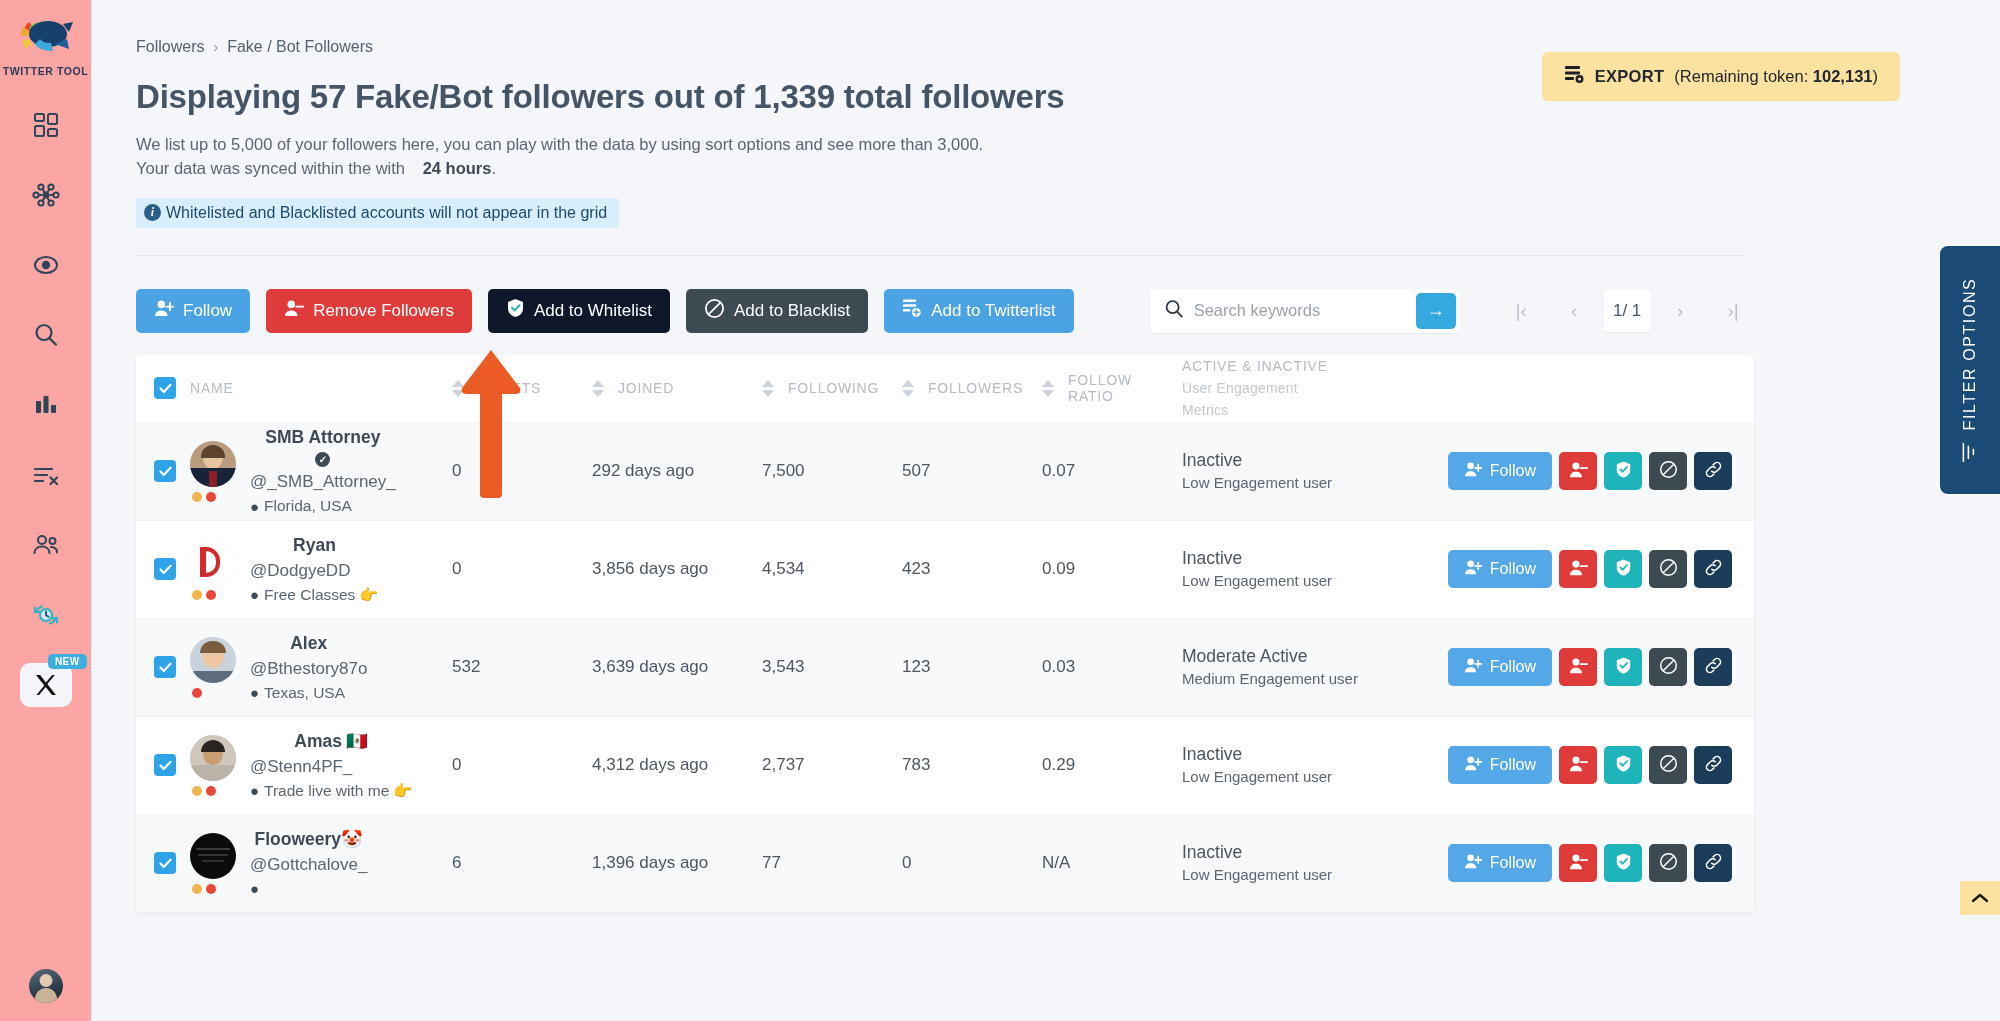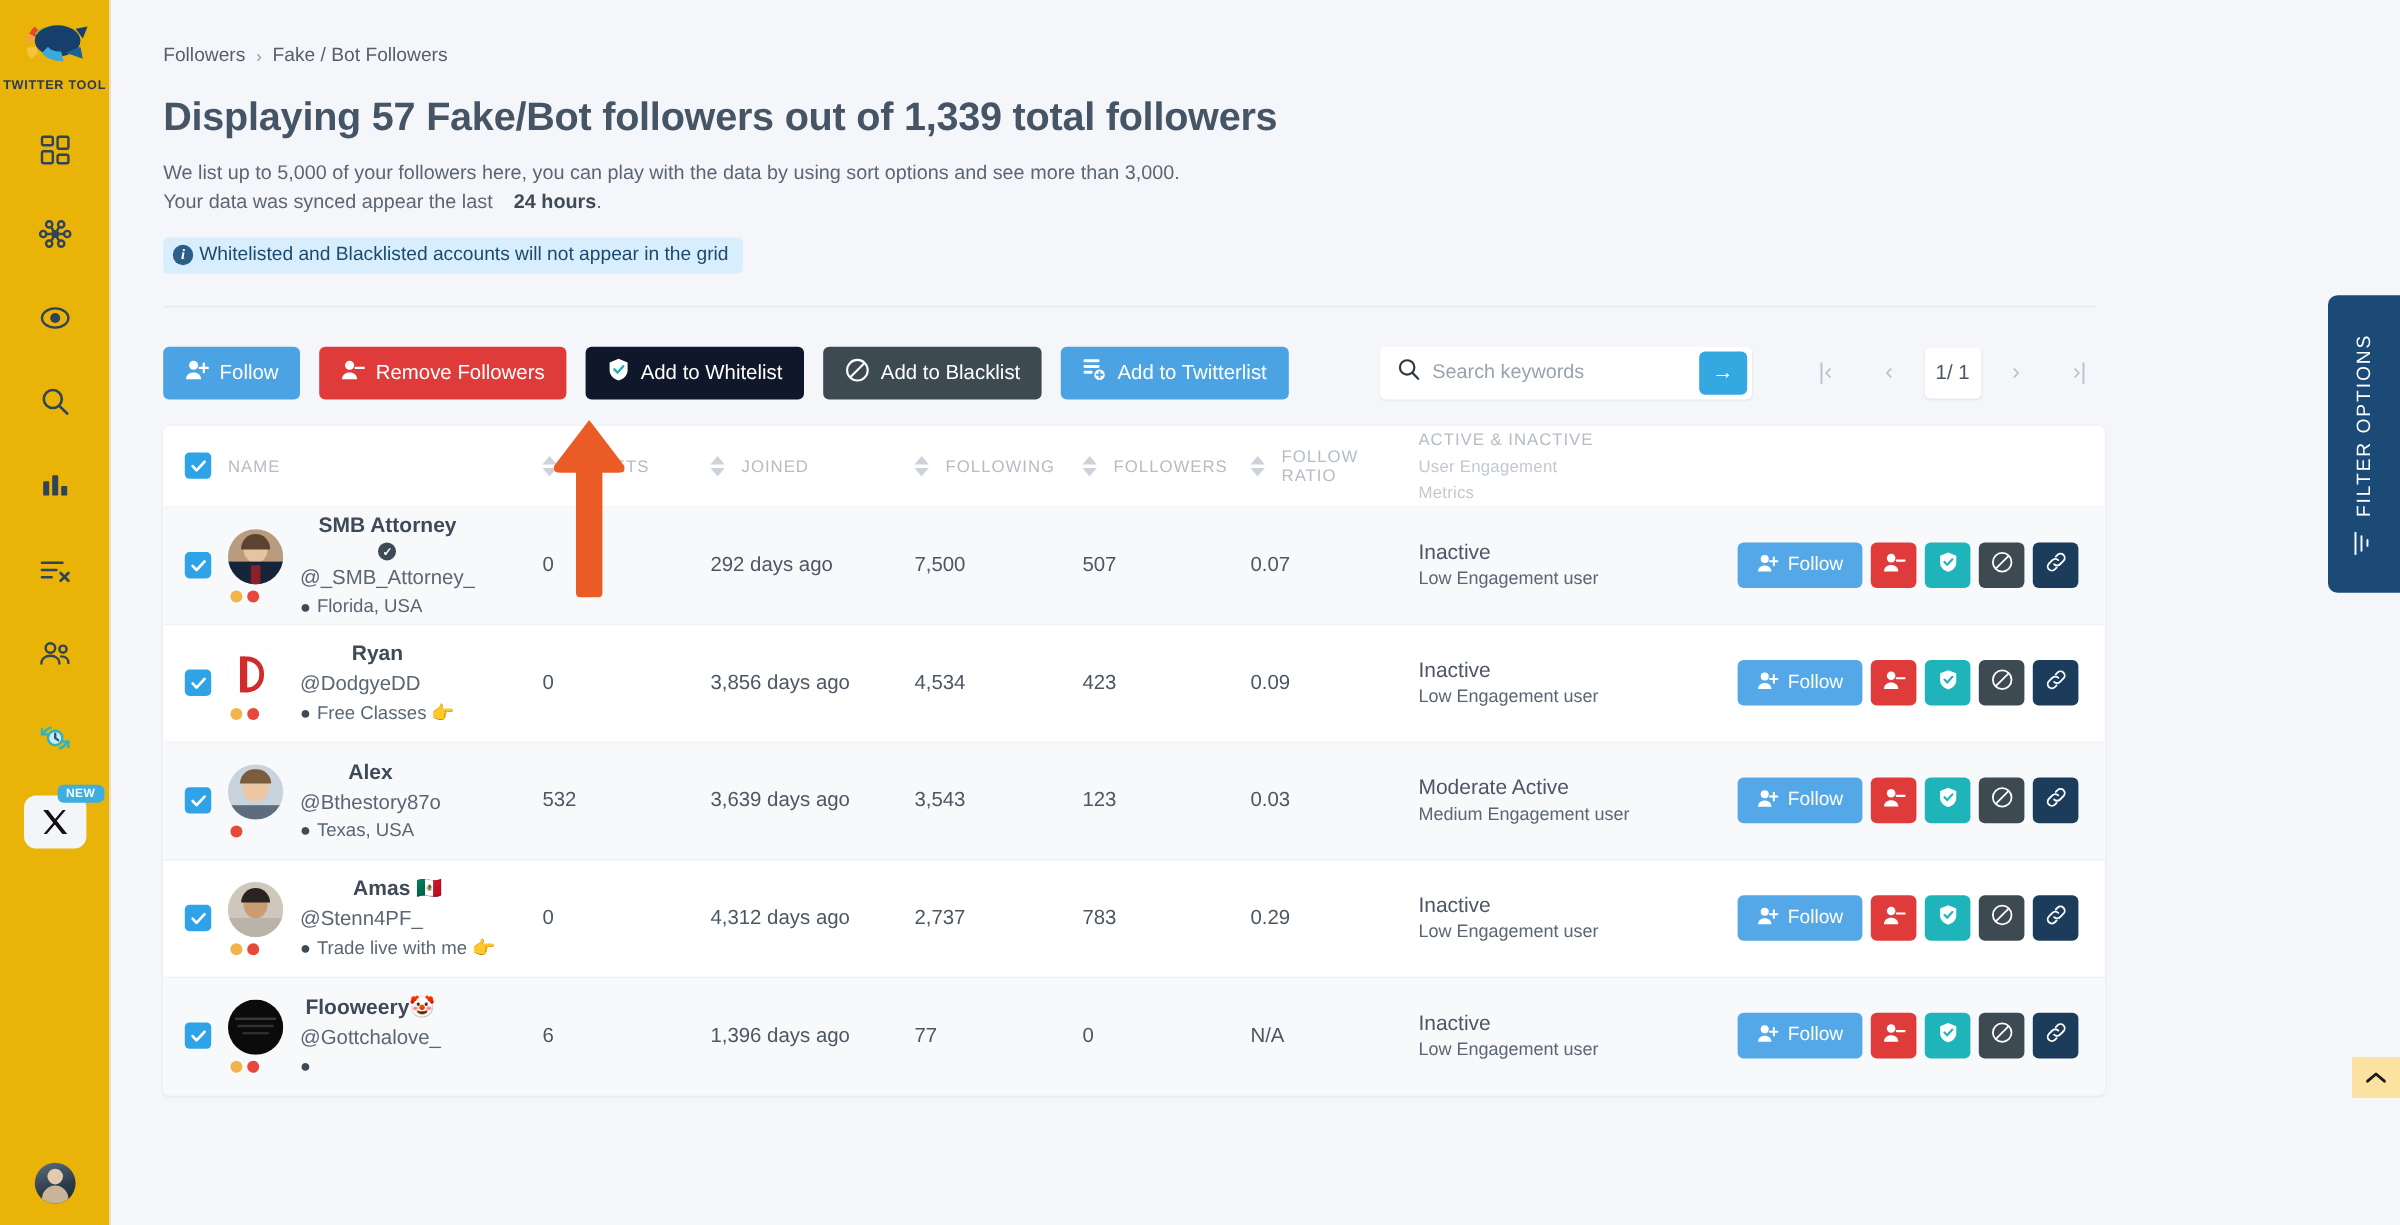--- a/index.html
+++ b/index.html
@@ -7,21 +7,21 @@
     width: 2000px; height: 1021px;
     overflow: hidden;
     background: #f4f6fa;
     font-family: "Liberation Sans", sans-serif;
   }
   body { display: flex; position: relative; }
 
   
   .sidebar {
     width: 92px; height: 1021px;
-    background: #eab308;
+    background: #fca5a5;
     border-right: 1px solid #e6e9ef;
     display: flex; flex-direction: column; align-items: center;
     flex: 0 0 92px;
     position: relative;
   }
   .logo-wrap { margin-top: 14px; display:flex; flex-direction:column; align-items:center; }
   .logo-mark { width: 62px; height: 48px; position: relative; }
   .logo-label {
     font-size: 10.5px; font-weight: bold; letter-spacing: .6px;
     color: #2b3a55; margin-top: 3px;
@@ -387,31 +387,44 @@
   <div class="breadcrumb">
     <span class="crumb">Followers</span>
     <span class="sep">›</span>
     <span class="crumb">Fake / Bot Followers</span>
   </div>
 
   <div class="page-title">Displaying 57 Fake/Bot followers out of 1,339 total followers</div>
 
   <div class="subline">
     <div>We list up to 5,000 of your followers here, you can play with the data by using sort options and see more than 3,000.</div>
-    <div><span>Your data was synced appear the last </span><b>24 hours</b><span>.</span></div>
+    <div><span>Your data was synced within the with </span><b>24 hours</b><span>.</span></div>
   </div>
 
   <div class="info-banner">
     <span class="info-i">i</span>
     <span>Whitelisted and Blacklisted accounts will not appear in the grid</span>
   </div>
 
   <div class="divider"></div>
 
   
+  <div class="export-btn">
+    <span>
+      <svg width="21" height="21" viewBox="0 0 21 21" fill="#1b1f24">
+        <rect x="1" y="2" width="15" height="3" rx="1"></rect>
+        <rect x="1" y="7.5" width="15" height="3" rx="1"></rect>
+        <rect x="1" y="13" width="9" height="3" rx="1"></rect>
+        <circle cx="15.5" cy="15" r="4" fill="#1b1f24"></circle>
+        <circle cx="15.5" cy="15" r="1.6" fill="#fce2a0"></circle>
+      </svg>
+    </span>
+    <span class="ttl">EXPORT</span>
+    <span class="tok"><span>(Remaining token: </span><b>102,131</b><span>)</span></span>
+  </div>
 
   
   <div class="action-bar">
     <button class="act blue">
       <span>
         <svg width="20" height="18" viewBox="0 0 22 20" fill="#fff">
           <circle cx="8" cy="6" r="4.2"></circle>
           <path d="M1 19c0-4 3.2-6.3 7-6.3s7 2.3 7 6.3z"></path>
           <path d="M17.5 4.5v8M13.5 8.5h8" stroke="#fff" stroke-width="2.1" stroke-linecap="round"></path>
         </svg>

